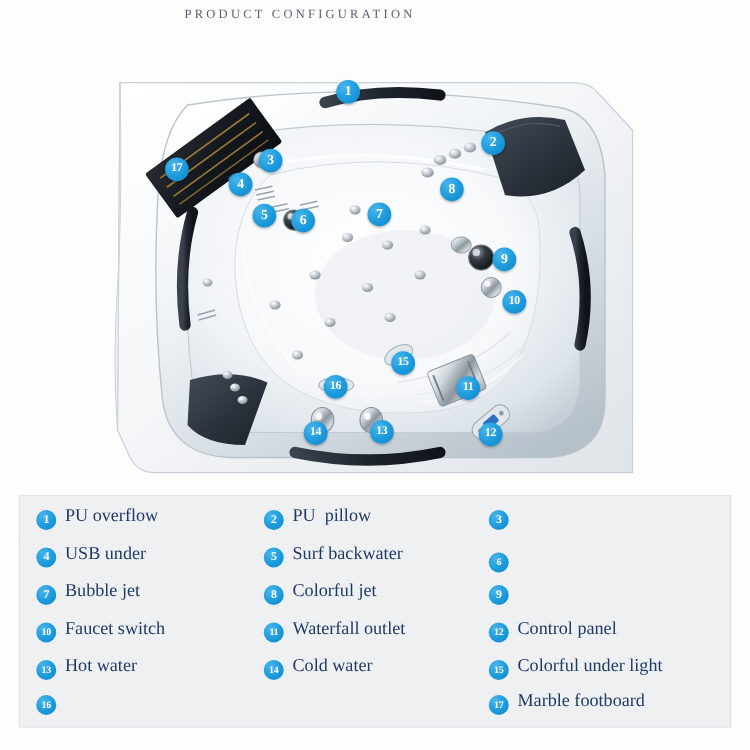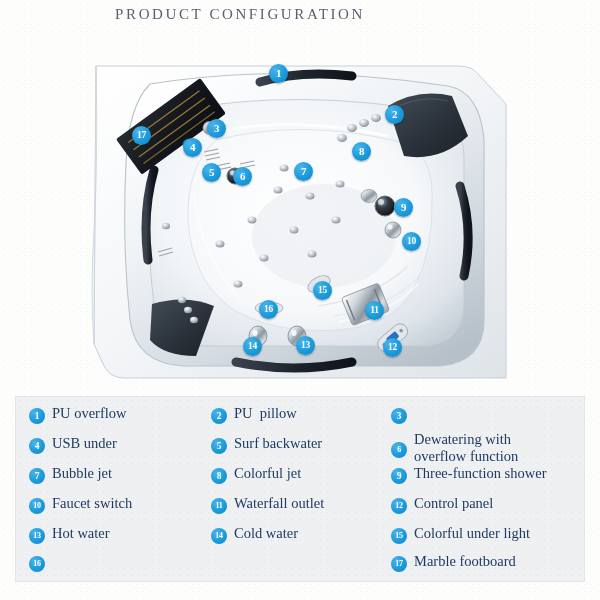--- a/index.html
+++ b/index.html
@@ -27,21 +27,21 @@
     z-index: 0;
   }
 
   #title {
     position: absolute;
     top: 6px;
     left: 0;
     width: 480px;
     text-align: center;
     font-family: "Liberation Serif", "DejaVu Serif", serif;
-    font-size: 15px;
+    font-size: 10px;
     letter-spacing: 2.6px;
     color: #5b6070;
     z-index: 5;
   }
 
   
   #tub-stage {
     position: absolute;
     left: 88px;
     top: 44px;
@@ -354,35 +354,32 @@
     <div class="leg-item" style="left:13px;top:38px">
       <span class="leg-badge">4</span>
       <span class="leg-label">USB under</span>
     </div>
     <div class="leg-item" style="left:195px;top:38px">
       <span class="leg-badge">5</span>
       <span class="leg-label">Surf backwater</span>
     </div>
     <div class="leg-item" style="left:375px;top:34px">
       <span class="leg-badge two-digit" style="margin-top:11px">6</span>
-      <span class="leg-label">Dewatering with
-overflow function</span>
     </div>
 
     <div class="leg-item" style="left:13px;top:68px">
       <span class="leg-badge">7</span>
       <span class="leg-label">Bubble jet</span>
     </div>
     <div class="leg-item" style="left:195px;top:68px">
       <span class="leg-badge">8</span>
       <span class="leg-label">Colorful jet</span>
     </div>
     <div class="leg-item" style="left:375px;top:68px">
       <span class="leg-badge">9</span>
-      <span class="leg-label">Three-function shower</span>
     </div>
 
     <div class="leg-item" style="left:13px;top:98px">
       <span class="leg-badge two-digit">10</span>
       <span class="leg-label">Faucet switch</span>
     </div>
     <div class="leg-item" style="left:195px;top:98px">
       <span class="leg-badge two-digit">11</span>
       <span class="leg-label">Waterfall outlet</span>
     </div>

